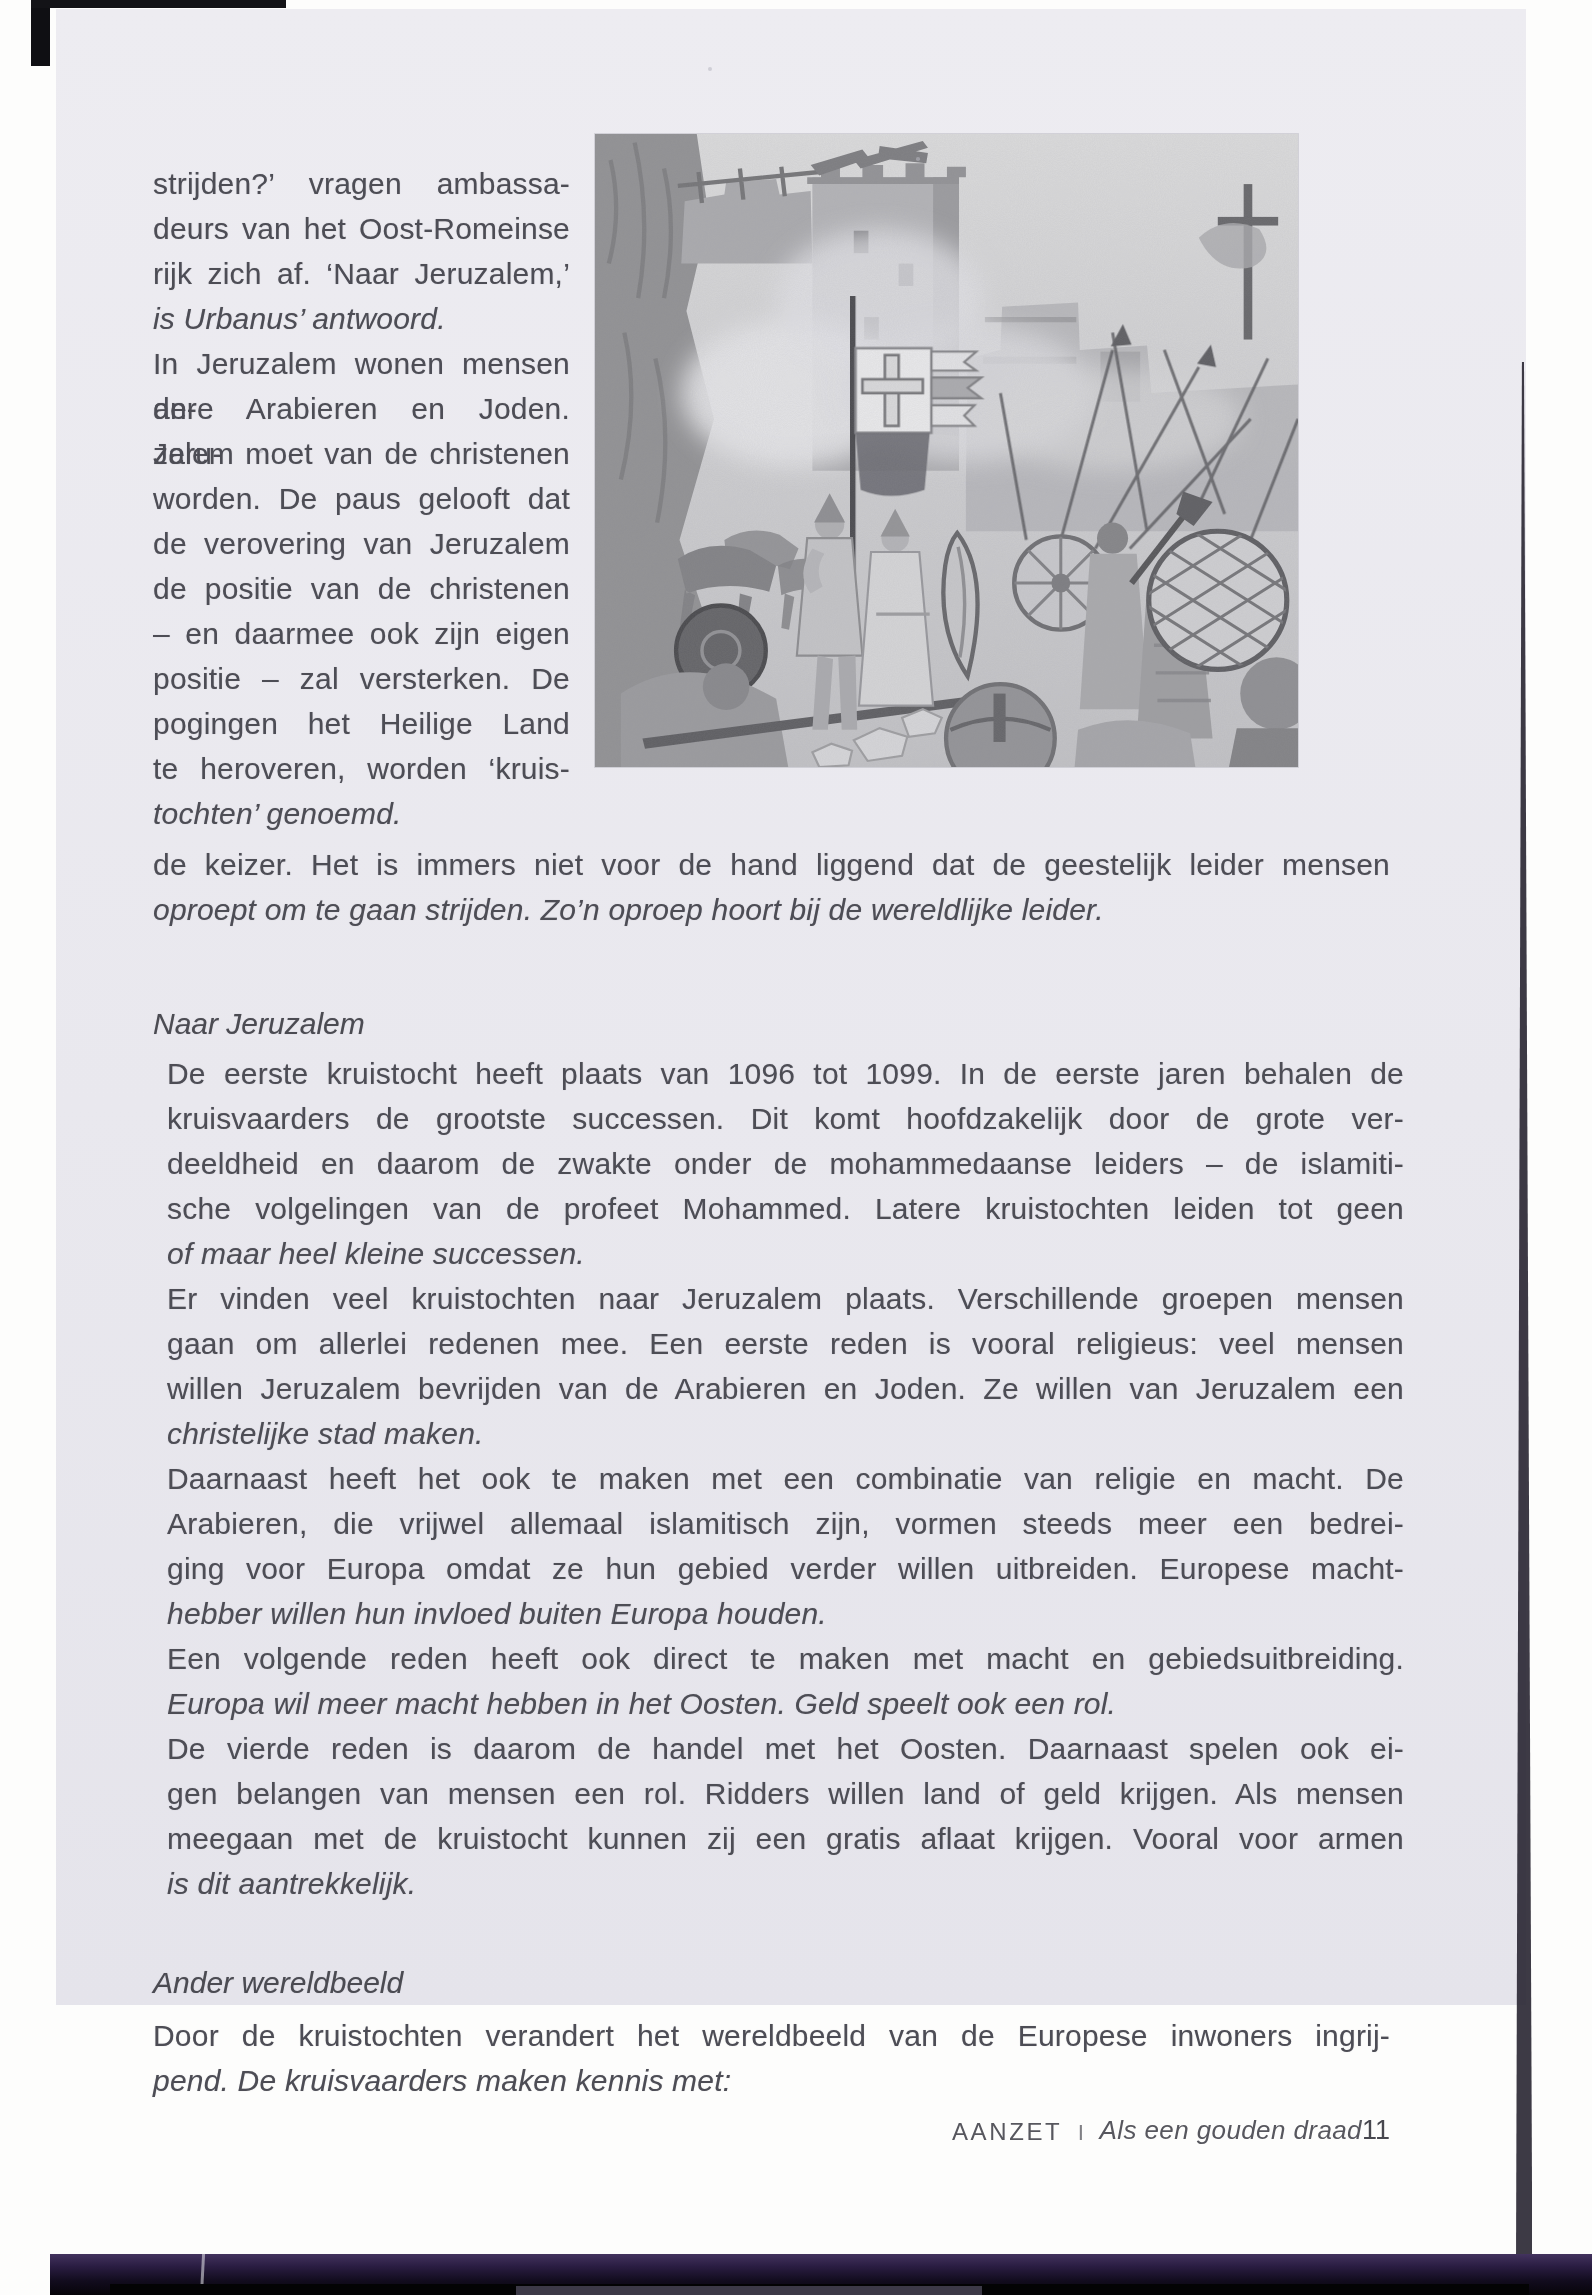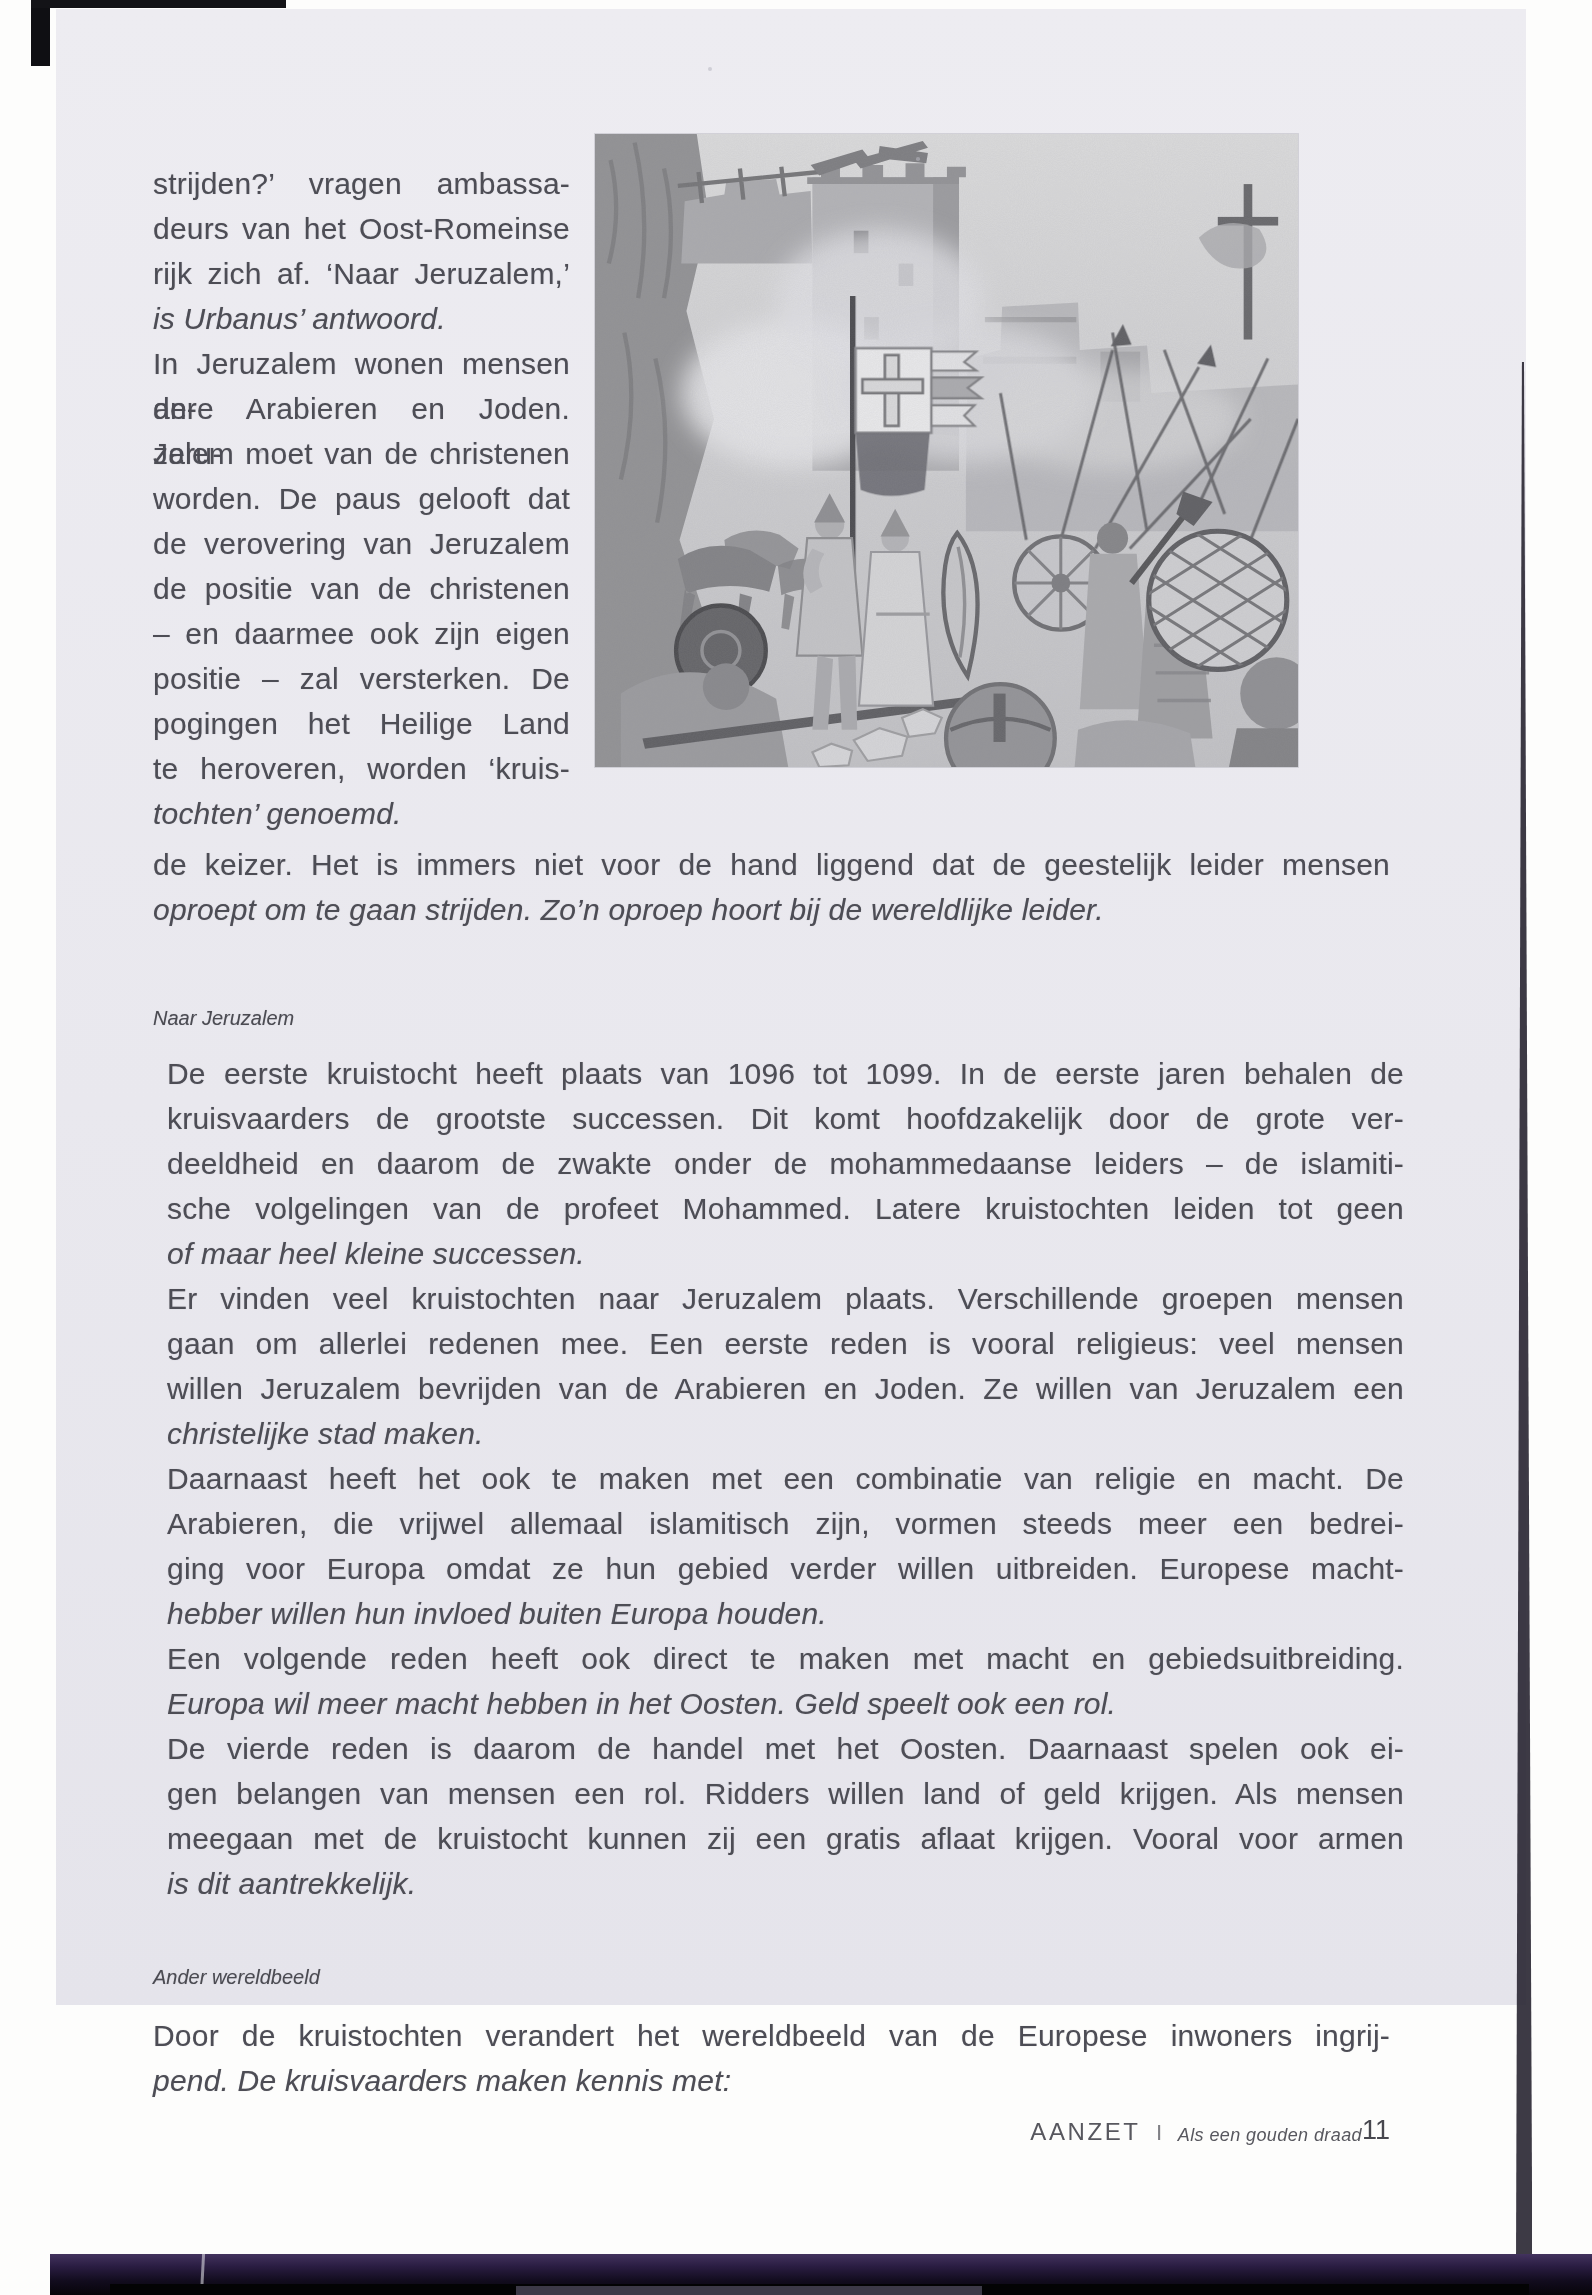--- a/index.html
+++ b/index.html
@@ -11,28 +11,28 @@
   
   .block{position:absolute;}
   .tl{height:45px;font-size:30px;line-height:45px;color:#4d4d55;
       text-align:justify;text-align-last:justify;letter-spacing:0.2px;
       text-shadow:0 0 0.9px rgba(77,77,90,.35);}
   .tl.end{text-align:right;text-align-last:left;font-style:italic;}
   .colblock{left:97px;top:152px;width:417px;}
   .p1{left:97px;top:833px;width:1237px;}
   .s1{left:111px;top:1042px;width:1237px;}
   .s2{left:97px;top:2004px;width:1237px;}
-  .h{position:absolute;left:97px;font-size:20px;font-style:italic;color:#4b4b52;
+  .h{position:absolute;left:97px;font-size:30px;font-style:italic;color:#4b4b52;
      text-shadow:0 0 0.9px rgba(77,77,90,.3);}
   .h1{top:998px;} .h2{top:1957px;}
   
   .footer{position:absolute;top:2106px;right:136px;display:flex;align-items:flex-end;color:#57575e;}
   .footer .imprint{font-size:24px;letter-spacing:2.6px;}
   .footer .sep{font-size:22.4px;margin:0 15.5px;opacity:.75;}
-  .footer .booktitle{font-size:18px;font-style:italic;letter-spacing:0.4px;}
+  .footer .booktitle{font-size:26px;font-style:italic;letter-spacing:0.4px;}
   .footer .pagenum{font-size:27px;color:#47474e;}
   
   figure.illus{position:absolute;left:539px;top:125px;width:703px;height:633px;margin:0;
                box-shadow:0 0 0 0.9px rgba(120,120,130,.25);}
   figure.illus svg{display:block;width:100%;height:100%;}
   
   .mark-tl-v{position:absolute;left:31px;top:0;width:19px;height:66px;background:#0f0f13;}
   .mark-tl-h{position:absolute;left:31px;top:0;width:255px;height:7.8px;background:#131317;}
   .bottom-band{position:absolute;left:50px;top:2254px;width:1542px;height:41px;
                background:linear-gradient(180deg,#43335e 0%,#2a1d42 30%,#120c1e 65%,#060409 100%);}

